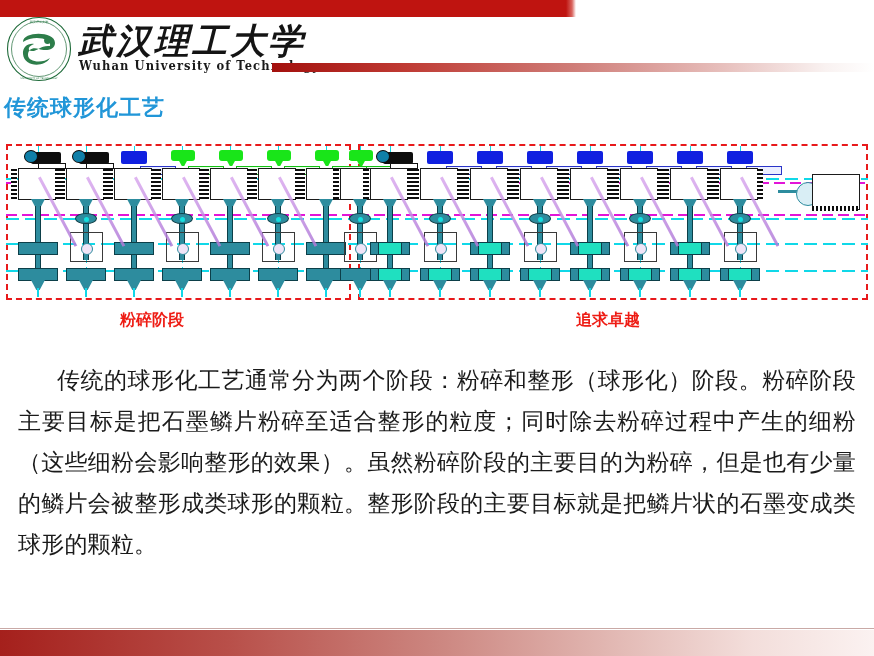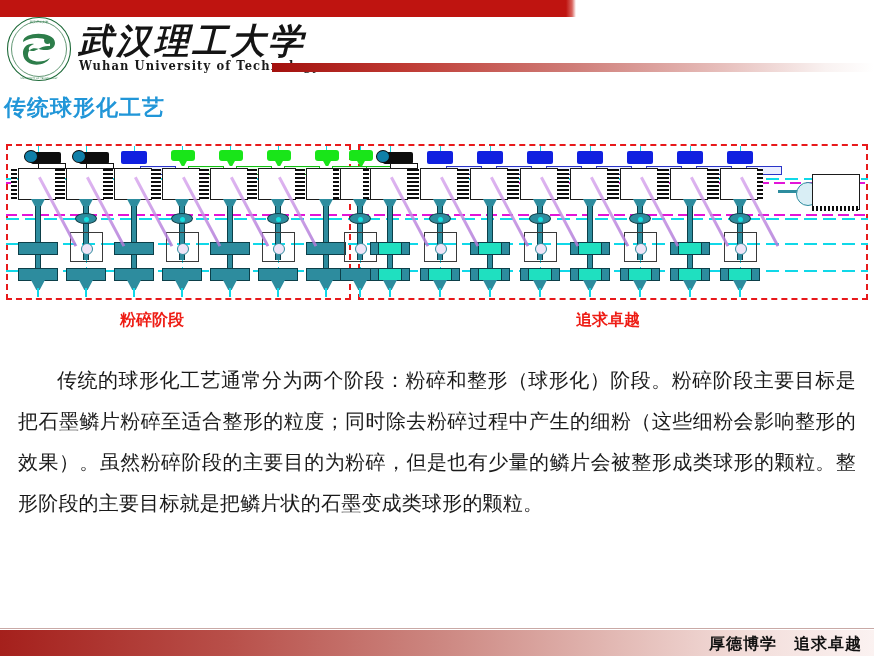--- a/index.html
+++ b/index.html
@@ -318,21 +318,21 @@
     white-space: nowrap;
   }
   #caption-crushing { left: 120px; top: 310px; }
   #caption-shaping  { left: 576px; top: 310px; }
 
   
   #body-paragraph {
     position: absolute;
     left: 18px; top: 360px;
     width: 838px;
-    font-size: 20px;
+    font-size: 23px;
     line-height: 41px;
     color: #1a1a1a;
     text-align: justify;
     text-justify: inter-ideograph;
     text-indent: 39px;
     letter-spacing: 0.2px;
   }
 
   
   #slide-footer {
@@ -695,14 +695,13 @@
 </div>
 
 <div class="stage-caption" id="caption-crushing">粉碎阶段</div>
 <div class="stage-caption" id="caption-shaping">追求卓越</div>
 
 <div id="body-paragraph">传统的球形化工艺通常分为两个阶段：粉碎和整形（球形化）阶段。粉碎阶段主要目标是把石墨鳞片粉碎至适合整形的粒度；同时除去粉碎过程中产生的细粉（这些细粉会影响整形的效果）。虽然粉碎阶段的主要目的为粉碎，但是也有少量的鳞片会被整形成类球形的颗粒。整形阶段的主要目标就是把鳞片状的石墨变成类球形的颗粒。</div>
 
 <div id="slide-footer">
   <div id="footer-hairline"></div>
   <div id="footer-gradient-bar"></div>
-  <div id="footer-motto">厚德博学　追求卓越</div>
 </div>
 
 </body></html>

